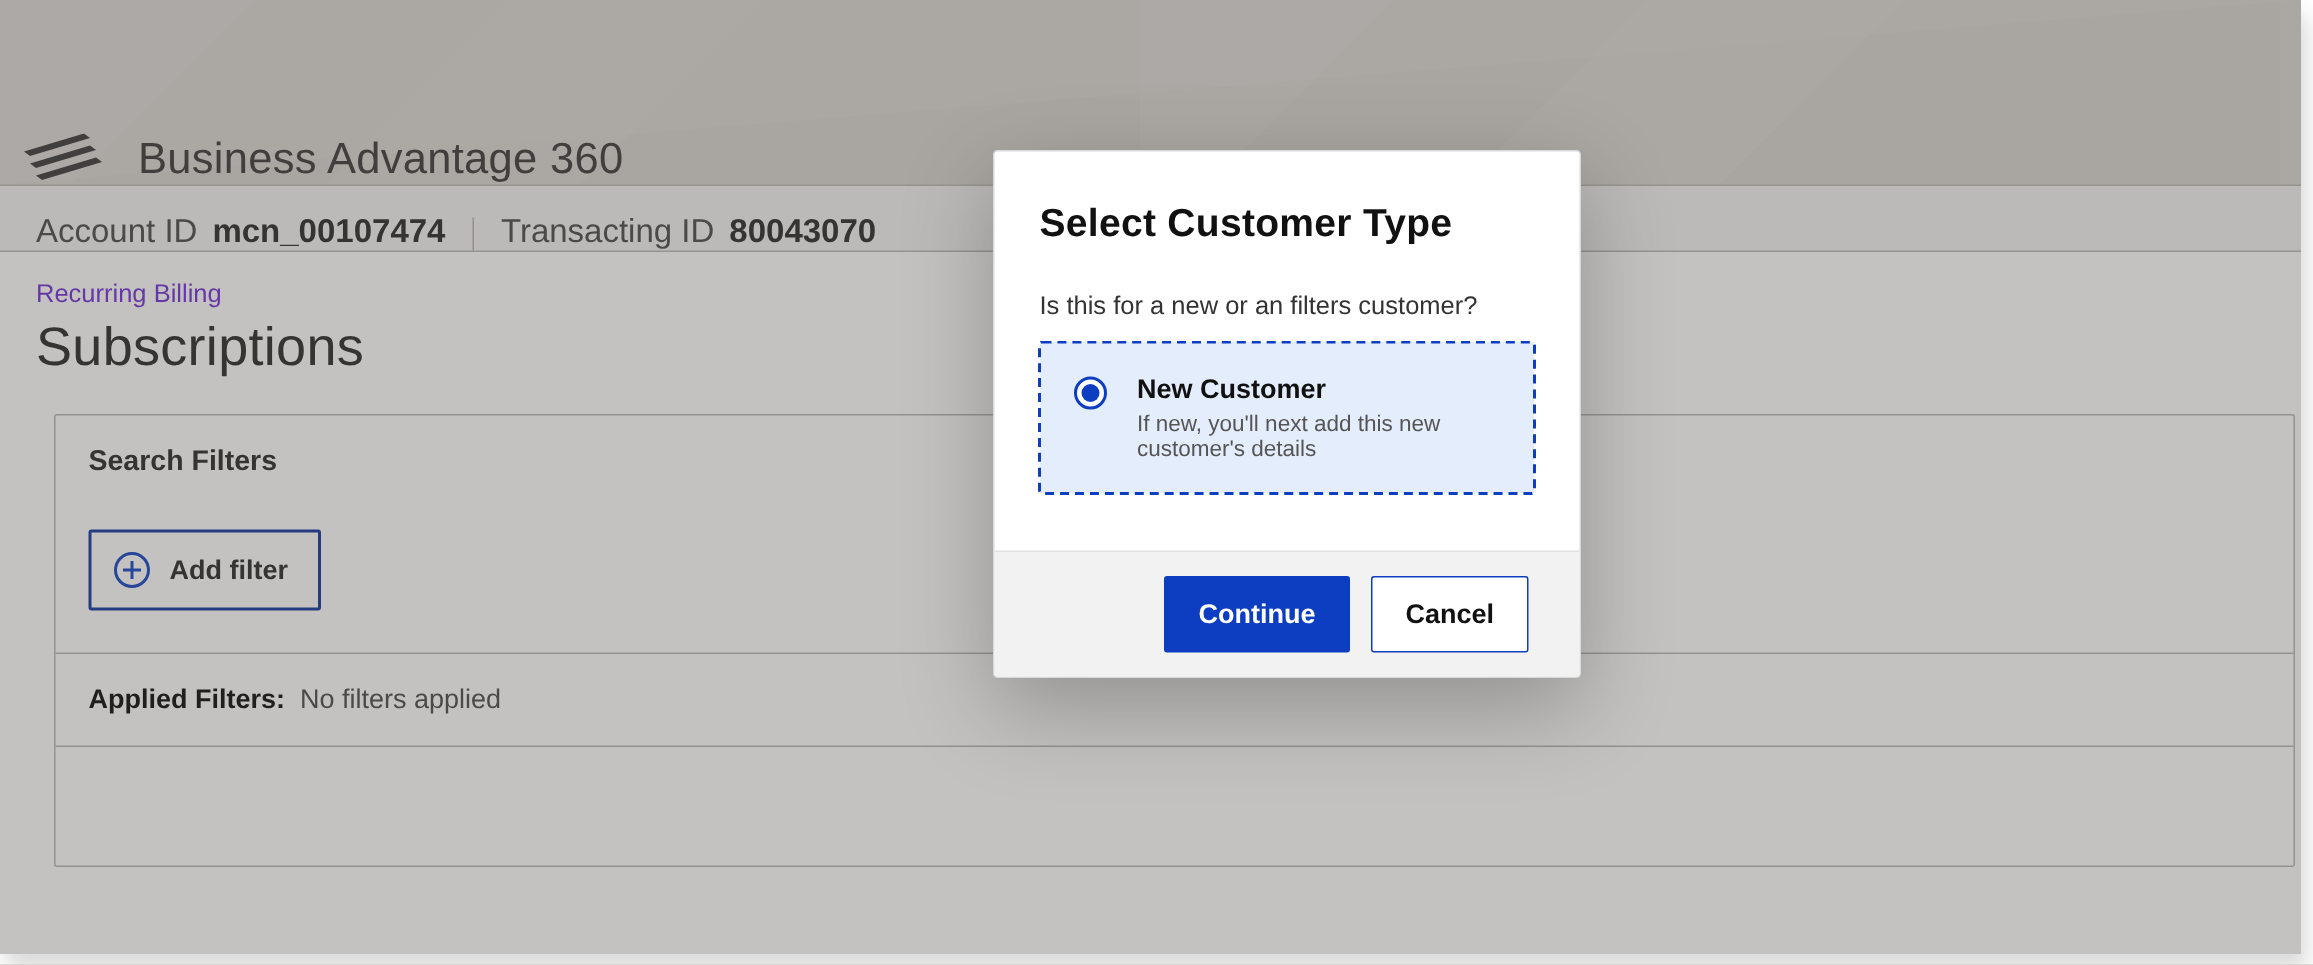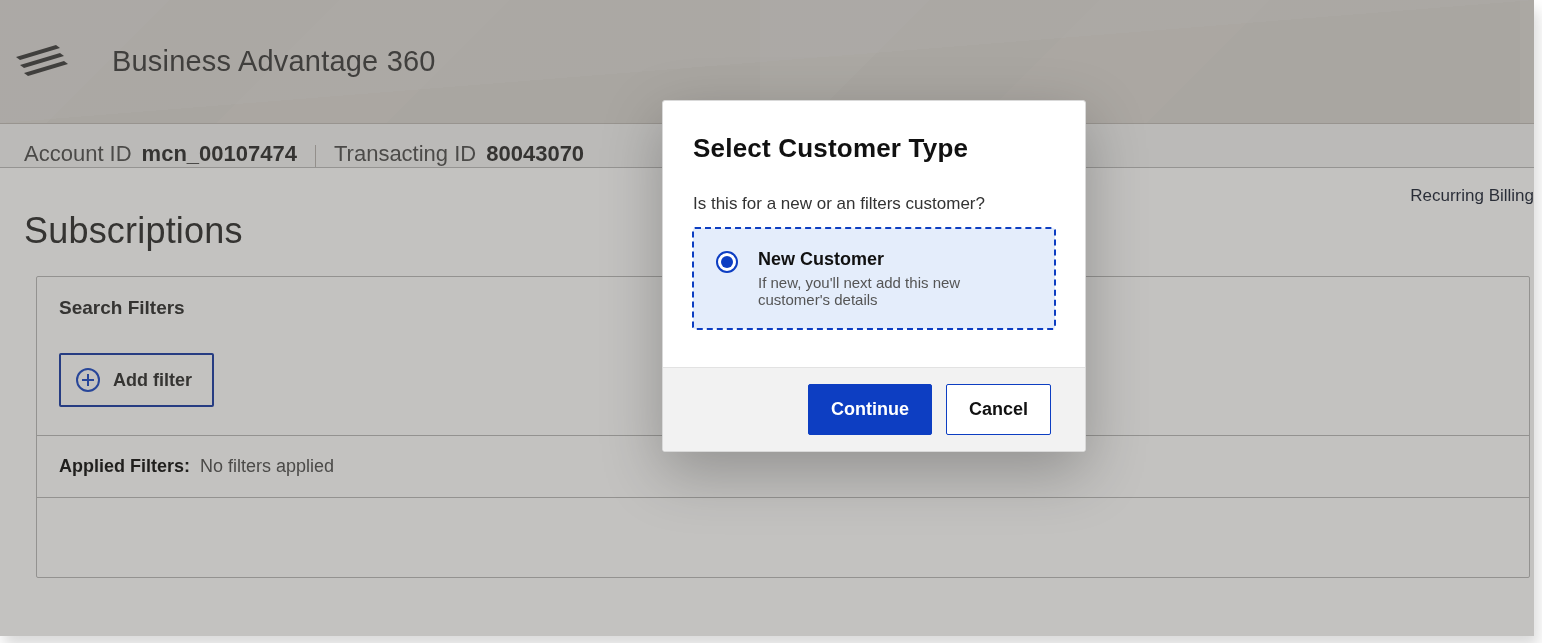--- a/index.html
+++ b/index.html
@@ -27,24 +27,24 @@
   }
   .header-banner::after{ 
     content:"";
     position:absolute; inset:0;
     background:
       linear-gradient(135deg, rgba(255,255,255,.06) 0 120px, transparent 120px 240px, rgba(255,255,255,.04) 240px 360px, transparent 360px);
     background-size: 760px 100%;
   }
   .header-inner{
     position:relative; z-index:2;
-    display:flex; align-items:center;
+    display:flex; align-items:flex-end;
     height:100%; padding-left:16px;
     color:#1a1a1a;
-    gap:38px;
+    gap:18px;
   }
   .logo { width:58px; height:34px; }
   .product-name{ font-size:29px; letter-spacing:.2px; color:#333; }
 
   .acct-bar{
     height:44px; border-bottom:1px solid #b7b7b7;
     display:flex; align-items:flex-end; padding-left:24px;
     font-size:22px; color:#333; gap:10px;
     background:#f3f3f3;
   }
@@ -55,21 +55,21 @@
   }
 
   .acct-bar .label{ color:#444; }
   .acct-bar .value{ font-weight:700; color:#222; }
   .acct-bar .divider{ width:1px; height:22px; background:#b5b0ac; margin:0 8px; }
 
   .main{
     padding:18px 0 0 24px;
     background:#fff;
   }
-  .breadcrumb{ font-size:17px; color:#0f172a; margin-bottom:0px;text-align:right;}
+  .breadcrumb{ font-size:17px; color:#6d28d9; margin-bottom:0px;}
   .page-title{ font-size:36px; font-weight:400; margin:4px 0 24px; color:#222; letter-spacing:.2px}
 
   .filters-card{
     margin-left:12px;
     width: calc(100% - 16px);
     border:1px solid #b5b5b5;
     border-radius:2px;
   }
   .filters-header{
     padding:20px 22px 16px;
@@ -96,21 +96,21 @@
   .applied-row .msg{ color:#444; }
   .empty-row{
     border-top:1px solid #b5b5b5;
     height:80px;
   }
 
   
   .modal{
     position:absolute;
     top:100px; left:662px;
-    width:424px;
+    width:392px;
     background:#fff;
     border:1px solid #d9d9d9;
     border-radius:3px;
     box-shadow:0 20px 60px rgba(0,0,0,.25);
     z-index:20;
     overflow:hidden;
   }
   .modal-body{ padding:32px 30px 26px; }
   .modal-title{ font-size:26px; font-weight:700; color:#111; margin:0 0 30px; letter-spacing:.2px;}
   .modal-q{ font-size:17px; color:#333; margin:0 0 14px; }

